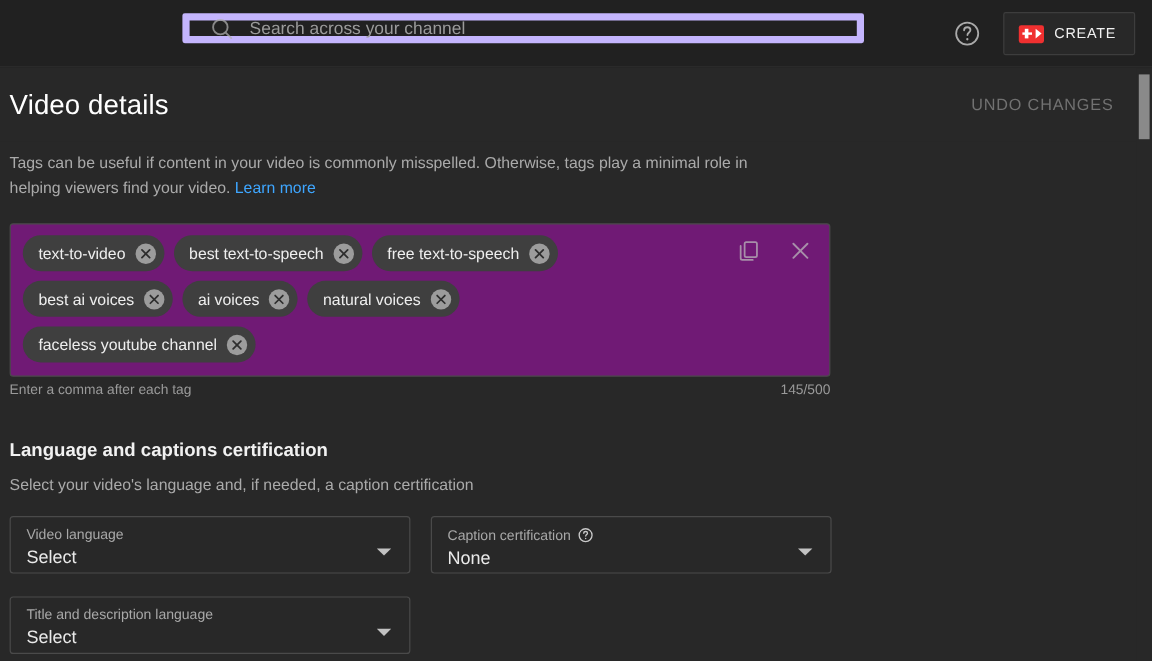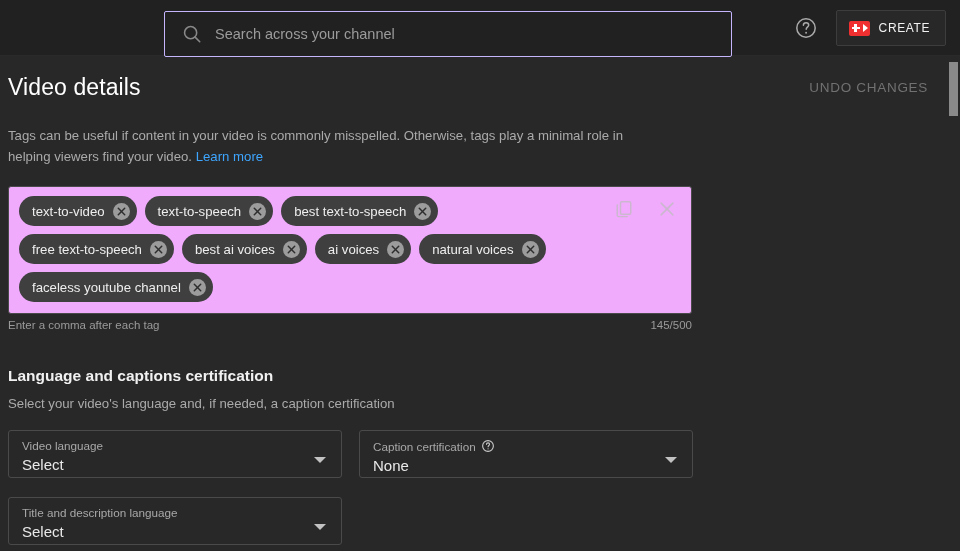--- a/index.html
+++ b/index.html
@@ -22,25 +22,25 @@
     height: 56px;
     background: #212121;
     display: flex;
     align-items: center;
     position: relative;
     border-bottom: 1px solid #2a2a2a;
   }
 
   .search-wrap {
     position: absolute;
-    left: 164px;
+    left: 152px;
     top: 11px;
     width: 568px;
-    height: 46px;
-    border: 1px solid #c4b5fd;
+    height: 25px;
+    border: 6px solid #c4b5fd;
     border-radius: 2px;
     display: flex;
     align-items: center;
     padding: 0 10px;
     background: #212121;
   }
 
   .search-icon {
     width: 22px;
     height: 22px;
@@ -174,21 +174,21 @@
     text-decoration: none;
     cursor: pointer;
   }
 
   
   .tags-box {
     margin-top: 19px;
     width: 684px;
     border: 1px solid #4a4a4a;
     border-radius: 3px;
-    background: #f0abfc;
+    background: #701a75;
     padding: 9px 10px 11px 10px;
     position: relative;
     min-height: 101px;
   }
 
   .tag-rows {
     display: flex;
     flex-wrap: wrap;
     gap: 8px 8px;
     padding-right: 100px;
@@ -368,29 +368,20 @@
   <p class="tags-desc">
     <span>Tags can be useful if content in your video is commonly misspelled. Otherwise, tags play a minimal role in helping viewers find your video.</span>
     <a class="learn-more">Learn more</a>
   </p>
 
   <div class="tags-box">
     <div class="tag-rows">
 
     <span class="tag-chip">
           <span>text-to-video</span>
-          <span class="tag-x">
-            <svg viewBox="0 0 24 24" width="11" height="11" stroke="#2e2e2e" stroke-width="3.2" stroke-linecap="round">
-              <line x1="5" y1="5" x2="19" y2="19"></line>
-              <line x1="19" y1="5" x2="5" y2="19"></line>
-            </svg>
-          </span>
-        </span>
-        <span class="tag-chip">
-          <span>text-to-speech</span>
           <span class="tag-x">
             <svg viewBox="0 0 24 24" width="11" height="11" stroke="#2e2e2e" stroke-width="3.2" stroke-linecap="round">
               <line x1="5" y1="5" x2="19" y2="19"></line>
               <line x1="19" y1="5" x2="5" y2="19"></line>
             </svg>
           </span>
         </span>
         <span class="tag-chip">
           <span>best text-to-speech</span>
           <span class="tag-x">

